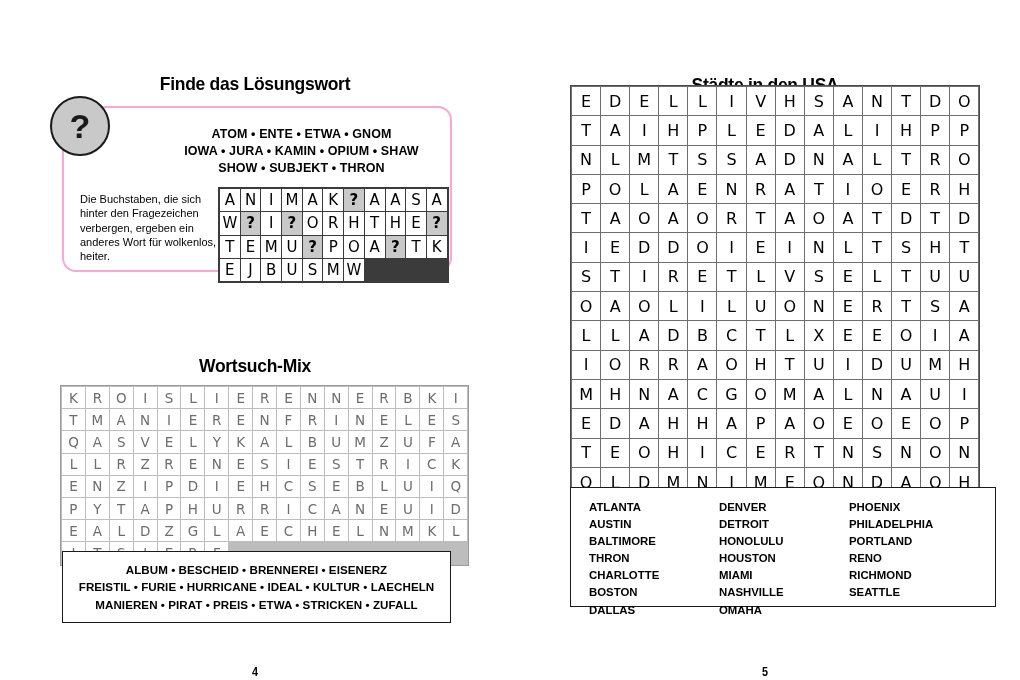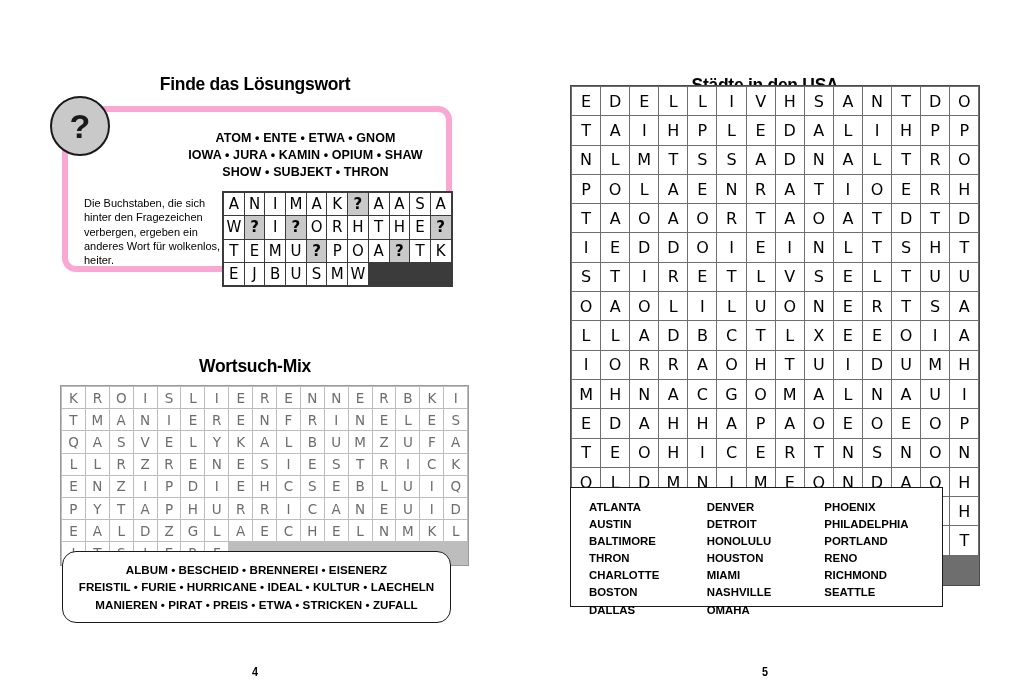--- a/index.html
+++ b/index.html
@@ -38,21 +38,21 @@
 
   
   #p1-title { top: 57px; }
 
   .riddle-box {
     position: absolute;
     left: 62px;
     top: 90px;
     width: 390px;
     height: 166px;
-    border: 6px solid #f9a8d4;
+    border: 2px solid #f9a8d4;
     border-radius: 14px;
     background: #ffffff;
     box-sizing: border-box;
   }
   .q-badge {
     position: absolute;
     left: 50px;
     top: 80px;
     width: 60px;
     height: 60px;
@@ -155,21 +155,20 @@
     background: #ffffff;
   }
   #p2-wordbox {
     left: 62px;
     top: 535px;
     width: 389px;
     height: 72px;
     display: flex;
     align-items: center;
     justify-content: center;
-    border-radius: 14px;
   }
   .wordlist-lines {
     text-align: center;
     font-weight: bold;
     font-size: 11.6px;
     line-height: 17.5px;
     color: #000;
     letter-spacing: 0.05px;
   }
 
@@ -188,21 +187,21 @@
   }
   #p3-grid .cell {
     font-size: 16px;
     color: #000;
     font-family: "DejaVu Sans", sans-serif;
   }
 
   #p3-wordbox {
     left: 570px;
     top: 487px;
-    width: 373px;
+    width: 426px;
     height: 120px;
     padding: 11px 0 0 18px;
   }
   .city-cols {
     display: flex;
   }
   .city-col {
     width: 130px;
   }
   .city-col div {

